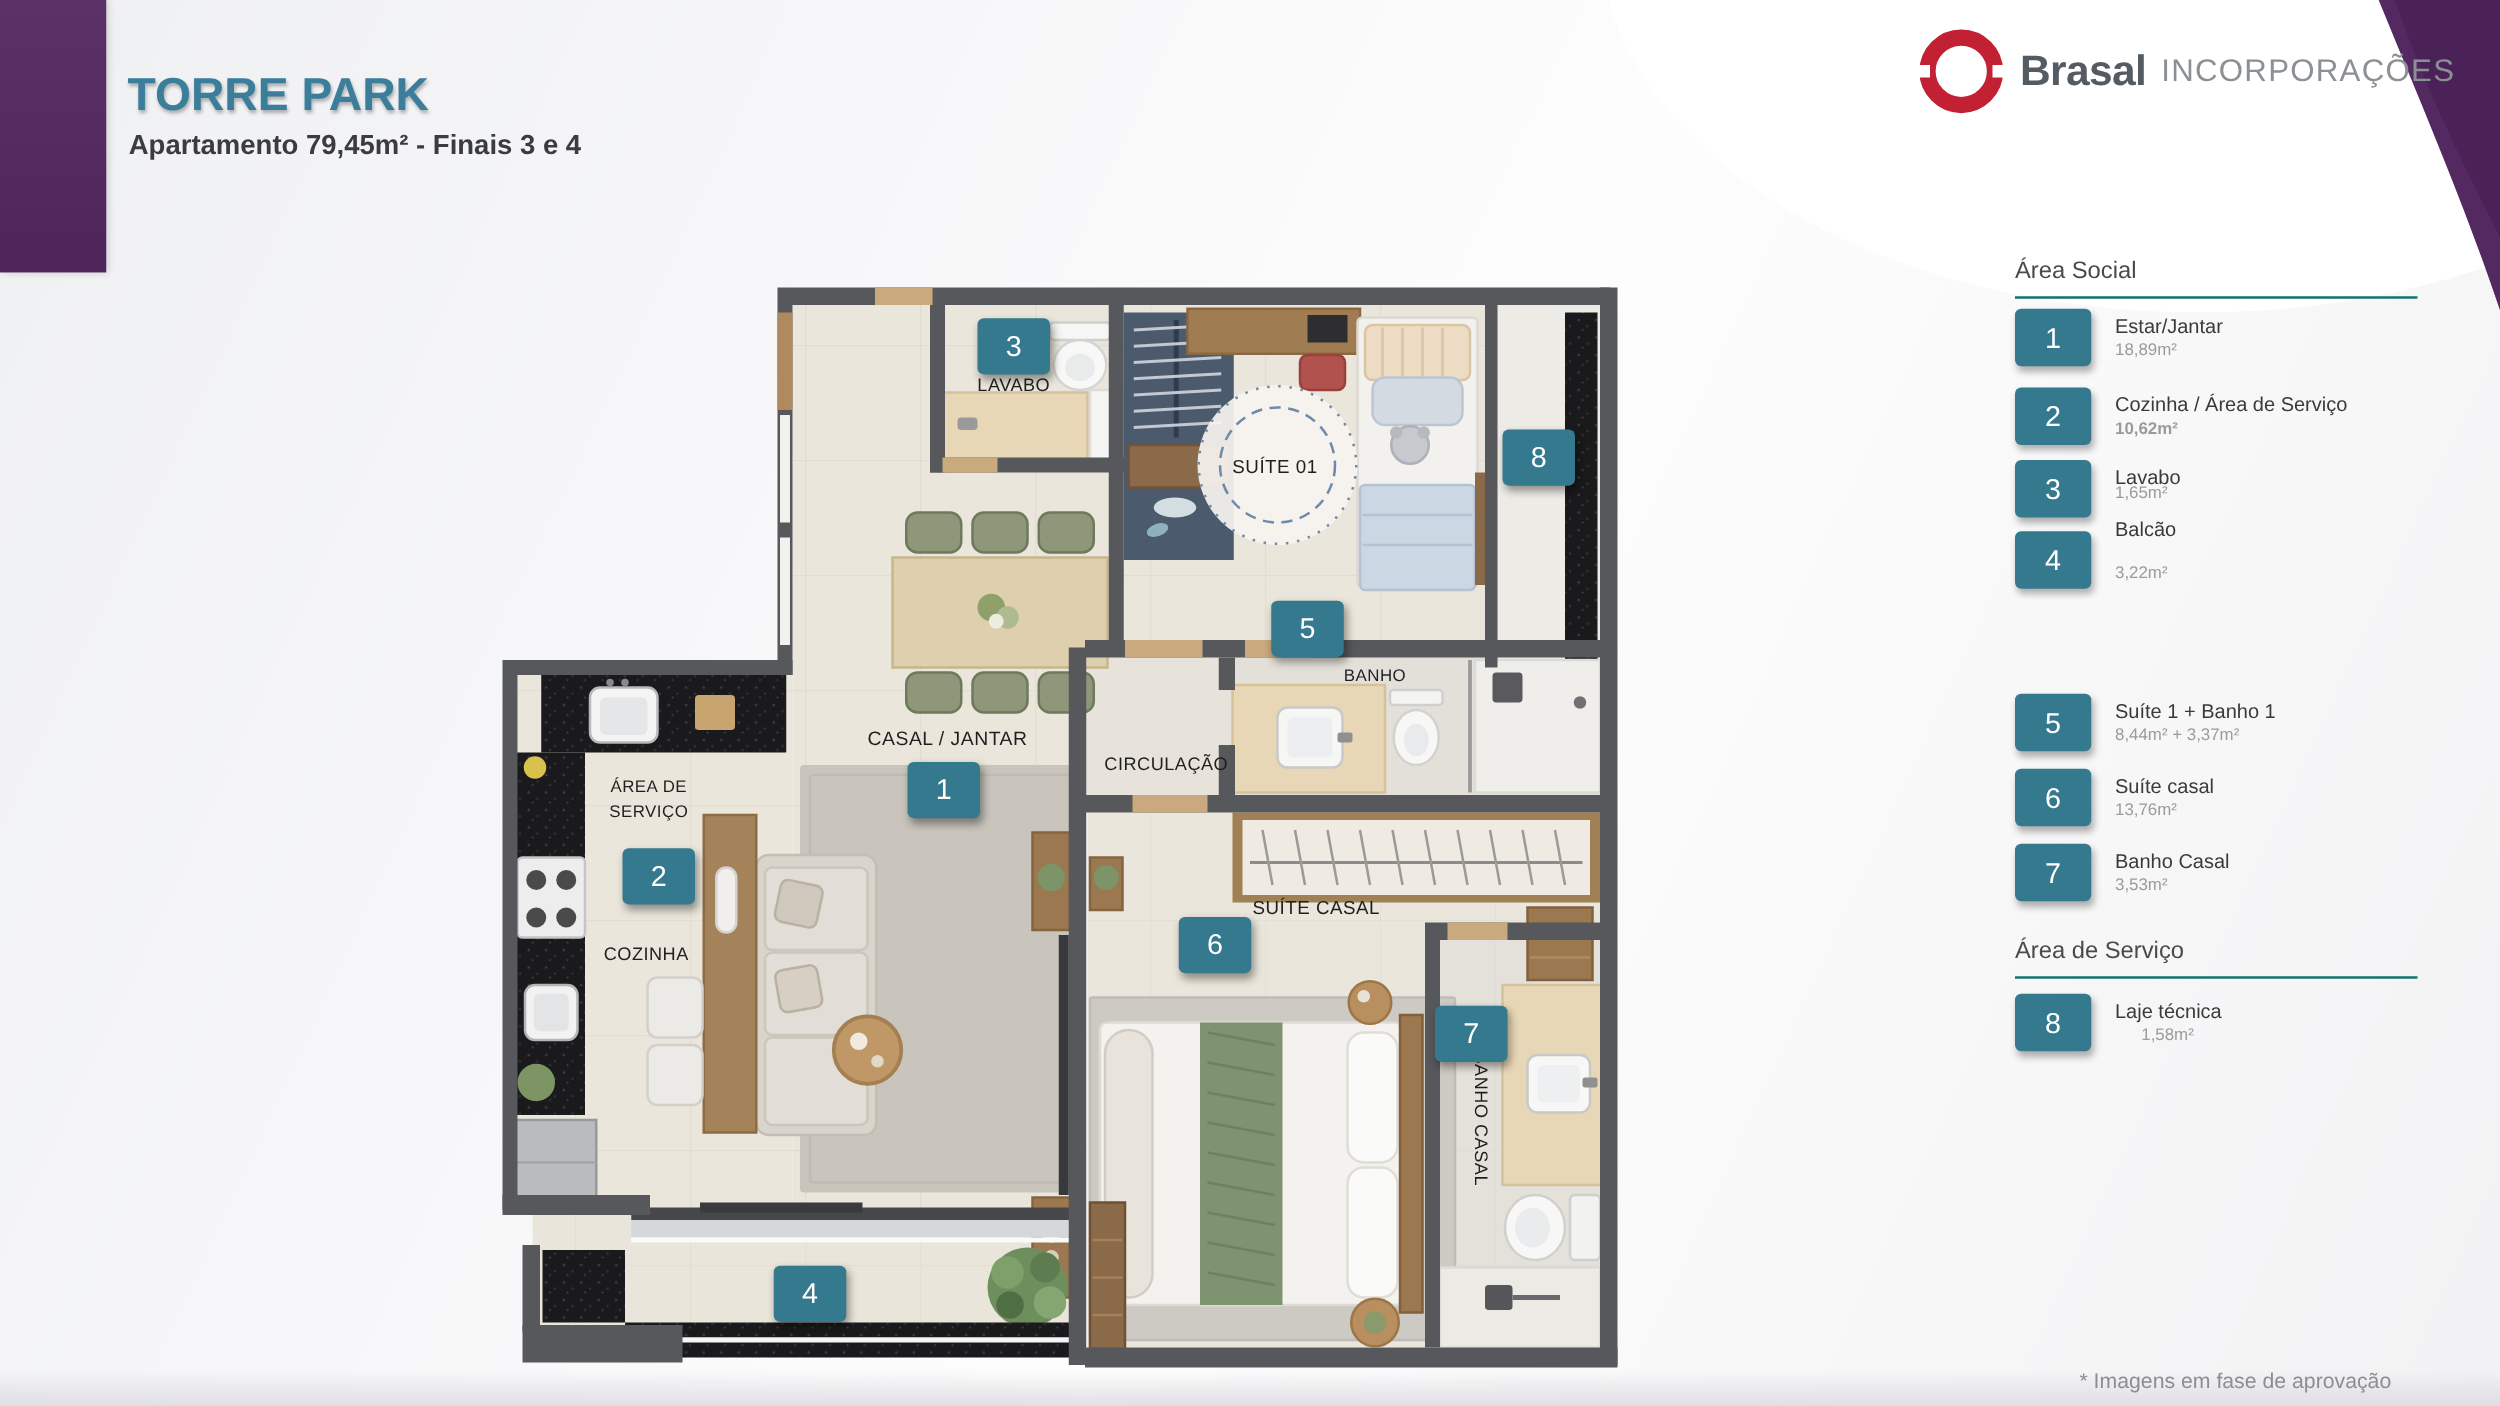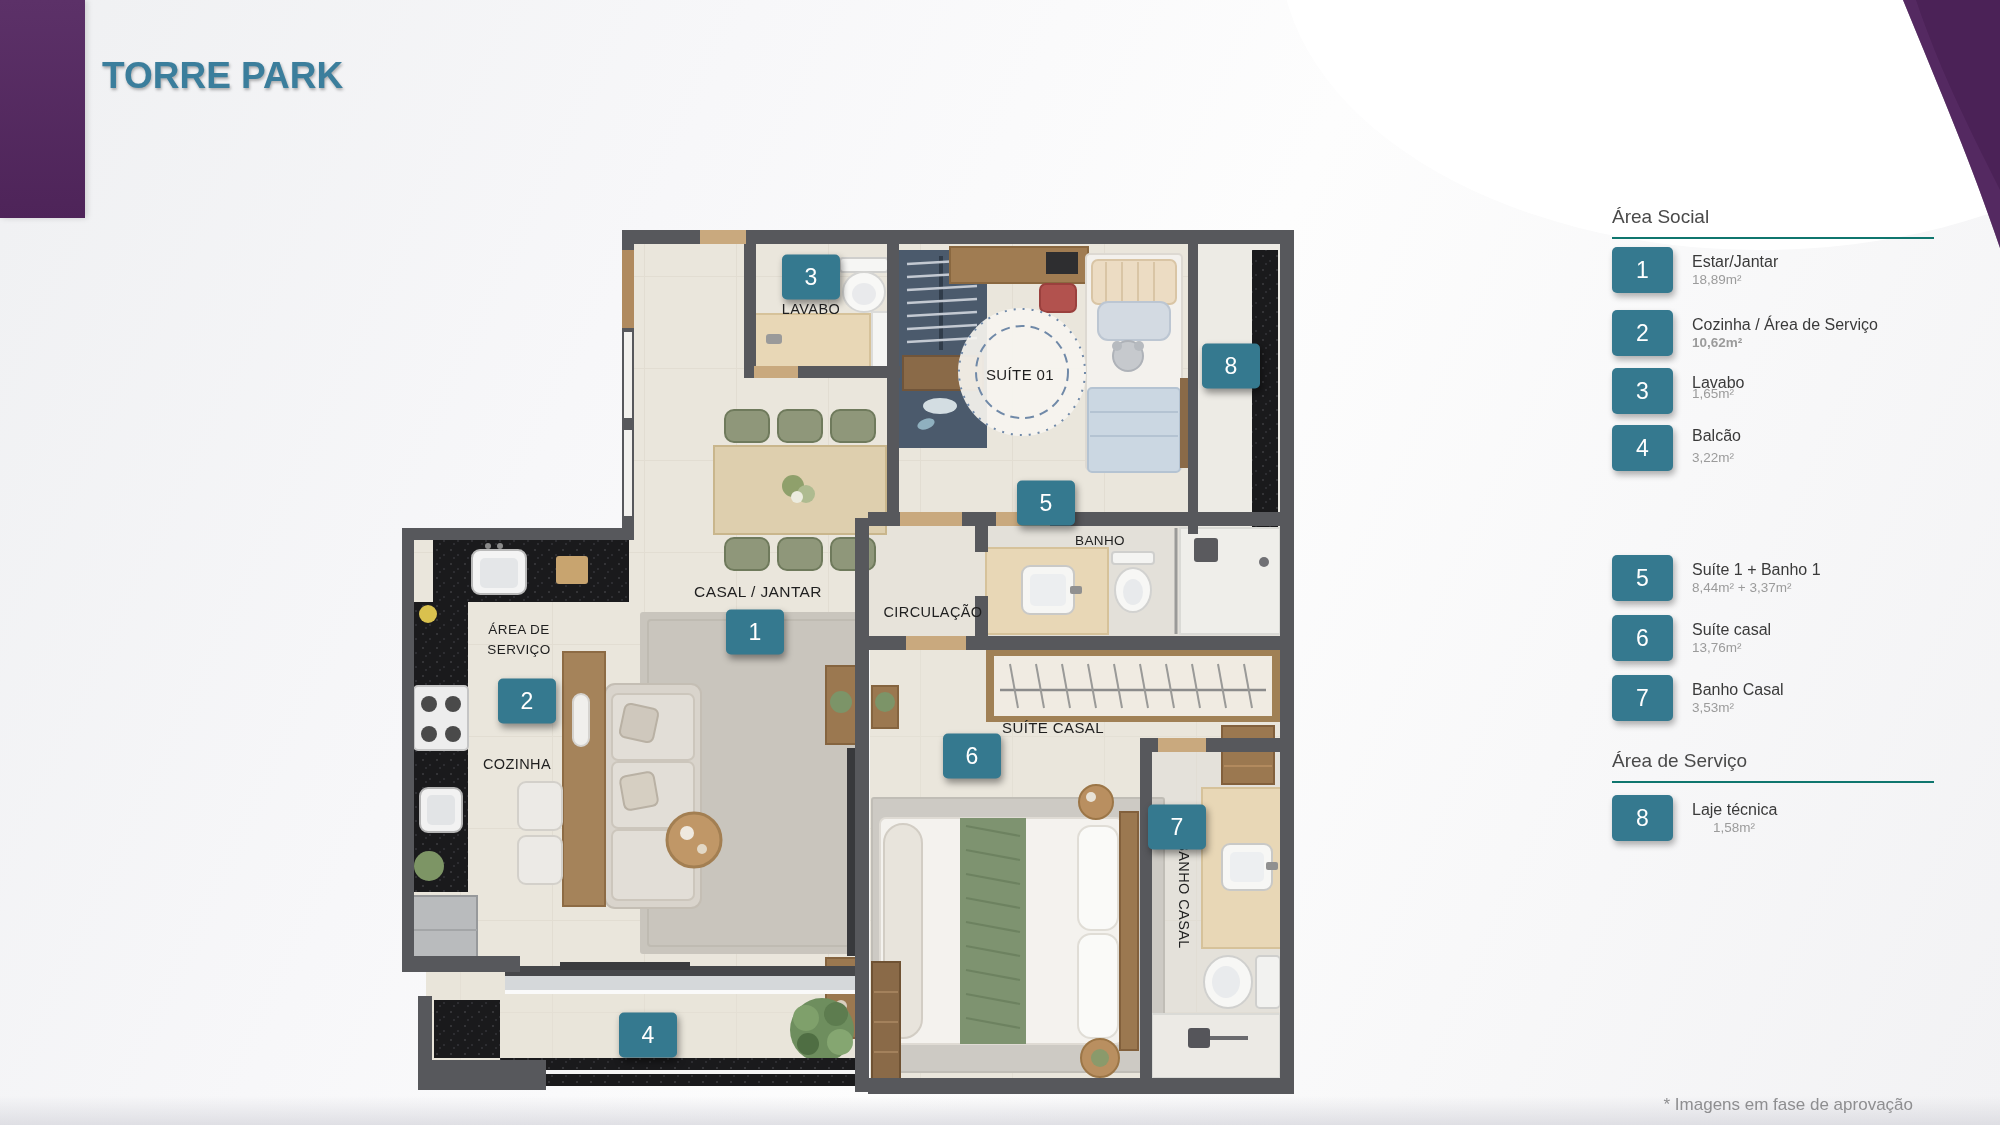--- a/index.html
+++ b/index.html
@@ -51,21 +51,31 @@
 <div id="stage">
 
   <svg class="abs" style="left:0;top:0;" width="2000" height="400" viewBox="0 0 2000 400">
     <ellipse cx="1760" cy="-50" rx="480" ry="300" fill="#ffffff"></ellipse>
     <path d="M 1903,0 C 1942,95 1972,165 2000,248 L 2000,0 Z" fill="#4b2257"></path>
     <path d="M 1903,0 C 1942,95 1972,165 2000,248 L 2000,190 C 1965,120 1940,70 1916,0 Z" fill="#5d3069" opacity=".55"></path>
   </svg>
 
   <div id="purple-block" class="abs"></div>
   <div id="page-title" class="abs">TORRE PARK</div>
-
+  <div id="page-subtitle" class="abs">Apartamento 79,45m² - Finais 3 e 4</div>
+
+  <div id="brand" class="abs">
+    <svg width="78" height="78" viewBox="0 0 78 78">
+      <circle cx="39" cy="39" r="27" fill="none" stroke="#c22033" stroke-width="13"></circle>
+      <rect x="0" y="34" width="14" height="10" fill="#ffffff"></rect>
+      <rect x="64" y="34" width="14" height="10" fill="#ffffff"></rect>
+    </svg>
+    <span id="brand-name">Brasal</span>
+    <span id="brand-suffix">INCORPORAÇÕES</span>
+  </div>
 
   <svg class="abs" style="left:0;top:0;" width="2000" height="1125" viewBox="0 0 2000 1125">
     <defs>
       <pattern id="tiles" width="92" height="92" patternUnits="userSpaceOnUse">
         <path d="M 92 0 L 0 0 0 92" fill="none" stroke="#ded9cd" stroke-width="2"></path>
       </pattern>
       <pattern id="granitespeck" width="14" height="14" patternUnits="userSpaceOnUse">
         <rect width="14" height="14" fill="#1a1a1c"></rect>
         <circle cx="3" cy="4" r="1" fill="#3c3c40"></circle>
         <circle cx="10" cy="9" r="1" fill="#333338"></circle>
@@ -404,21 +414,21 @@
 
   <div class="legend-item-num" style="top:310px;">2</div>
   <div class="legend-item-label" style="top:316px;">Cozinha / Área de Serviço</div>
   <div class="legend-item-area" style="top:335px;font-weight:bold;">10,62m²</div>
 
   <div class="legend-item-num" style="top:368px;">3</div>
   <div class="legend-item-label" style="top:374px;">Lavabo</div>
   <div class="legend-item-area" style="top:386px;">1,65m²</div>
 
   <div class="legend-item-num" style="top:425px;">4</div>
-  <div class="legend-item-label" style="top:427px;text-align:right;">Balcão</div>
+  <div class="legend-item-label" style="top:416px;text-align:right;">Balcão</div>
   <div class="legend-item-area" style="top:450px;">3,22m²</div>
 
 
   <div class="legend-item-num" style="top:555px;">5</div>
   <div class="legend-item-label" style="top:561px;">Suíte 1 + Banho 1</div>
   <div class="legend-item-area" style="top:580px;">8,44m² + 3,37m²</div>
 
   <div class="legend-item-num" style="top:615px;">6</div>
   <div class="legend-item-label" style="top:621px;">Suíte casal</div>
   <div class="legend-item-area" style="top:640px;">13,76m²</div>

